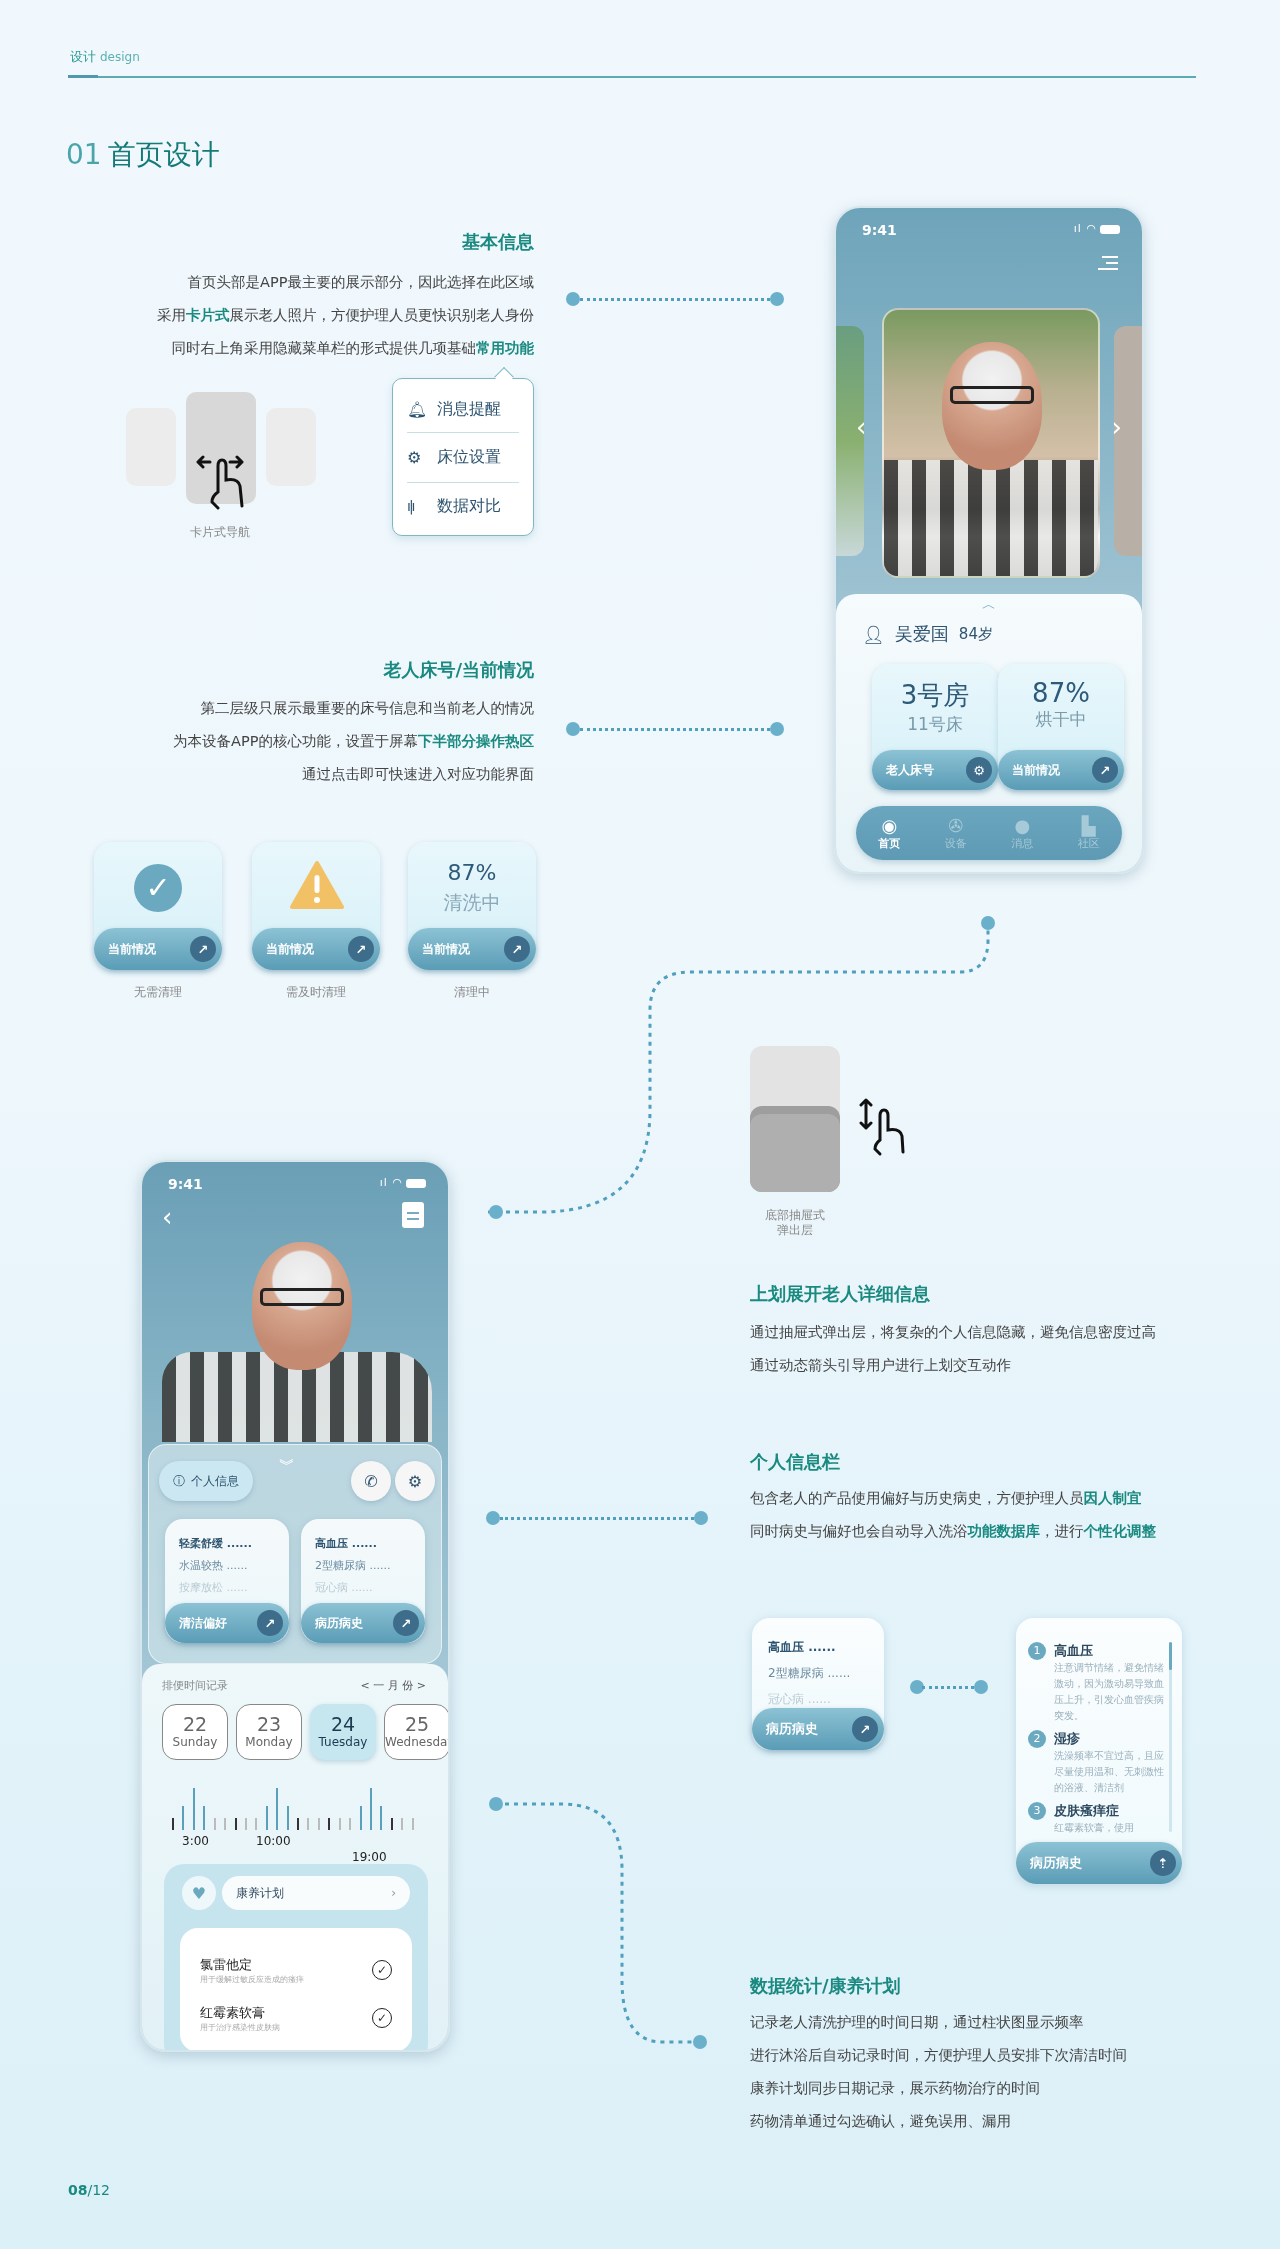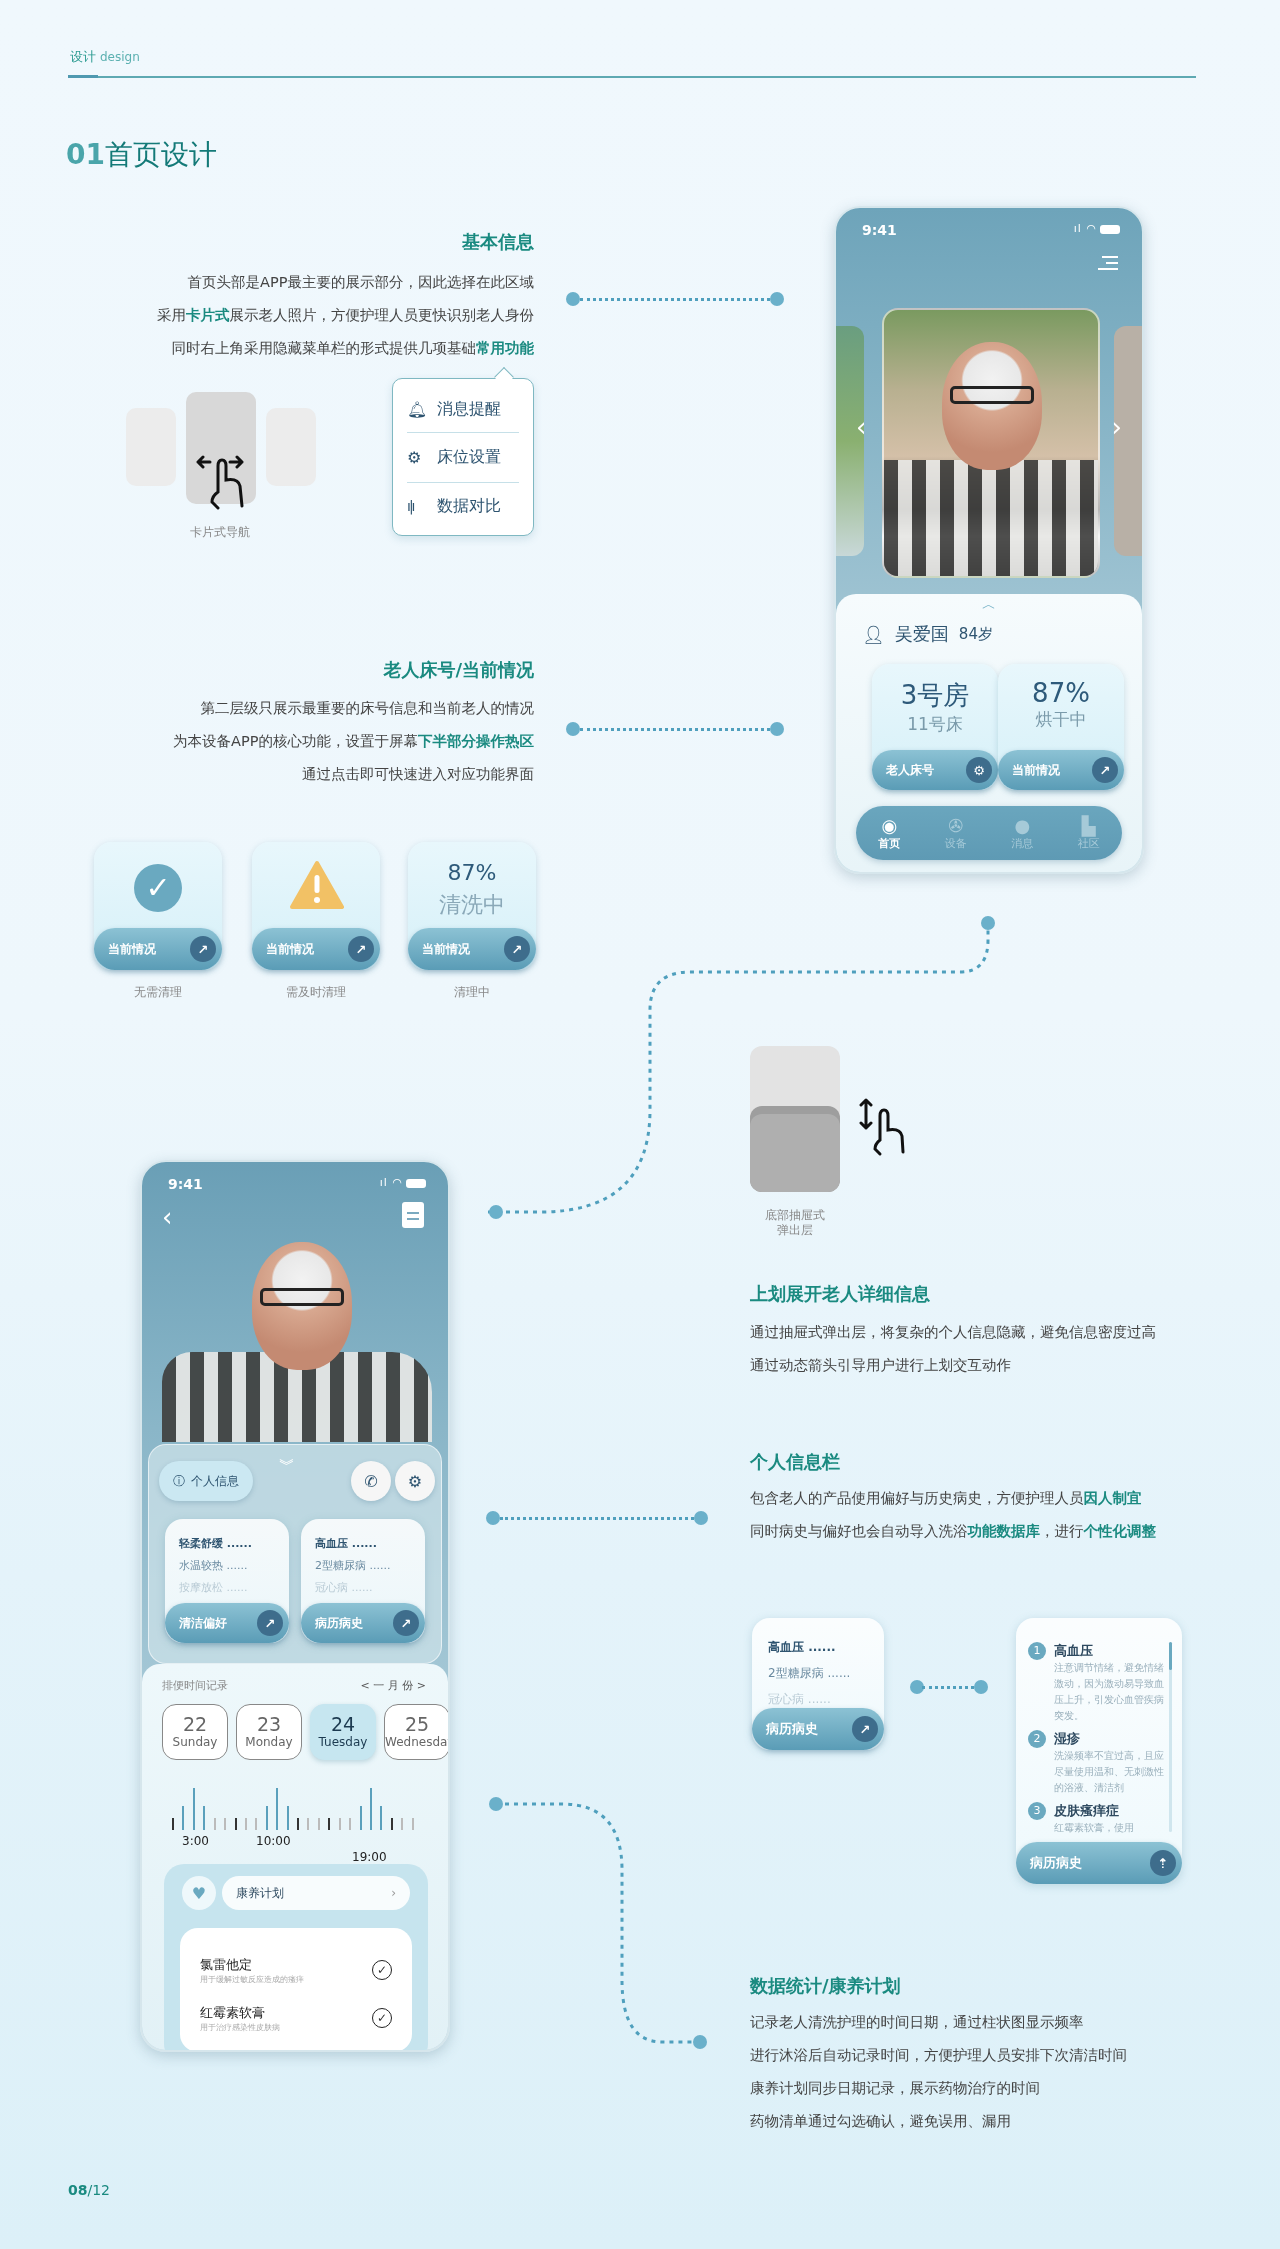--- a/index.html
+++ b/index.html
@@ -4,21 +4,21 @@
 <style>
 *{box-sizing:border-box;margin:0;padding:0}
 html,body{width:1280px;height:2249px;overflow:hidden}
 body{font-family:"DejaVu Sans","Liberation Sans",sans-serif;background:linear-gradient(180deg,#f0f8fd 0%,#eef7fc 45%,#e4f3fa 70%,#dcf0f8 100%);position:relative;color:#333}
 .abs{position:absolute}
 .hdr-small{left:70px;top:48px;font-size:13px;color:#2a9a90}
 .hdr-small .en{color:#5bb0b0;margin-left:4px;font-size:12px}
 .hdr-line{left:68px;top:76px;width:1128px;height:2px;background:#5ea9b2}
 .hdr-line-accent{left:68px;top:75px;width:30px;height:3px;background:#4f99b0}
 .section-title{left:66px;top:136px;font-size:28px;color:#147a78}
-.section-title .num{color:#4aa5aa;font-weight:bold;}
+.section-title .num{color:#4aa5aa;font-weight:normal;margin-right:6px}
 .desc{font-size:14.5px;color:#444;line-height:33px}
 .desc b{color:#1a8a80;font-weight:bold}
 .h3{font-size:18px;color:#1a8a80;font-weight:bold}
 .right{text-align:right}
 
 .dotline{border-top:3px dotted #4f9fbd;height:0}
 .dot{width:14px;height:14px;border-radius:50%;background:#6ab0ca}
 
 .phone{border-radius:26px;overflow:hidden;box-shadow:0 4px 14px rgba(60,100,120,.25);border:2px solid #d6e6ec}
 .status{position:absolute;left:26px;top:14px;font-size:14px;color:#fff;font-weight:bold}
@@ -109,21 +109,21 @@
     </svg>
   <div class="pill-btn abs" style="left:0;right:0;bottom:0;height:42px">
       <span>当前情况</span>
       <span class="circ">↗</span>
     </div>
 </div>
 <div class="abs label-g" style="left:252px;top:984px;width:128px">需及时清理</div>
 
 <div class="abs card" style="left:408px;top:842px;width:128px;height:128px">
   <div style="position:absolute;left:0;right:0;top:18px;text-align:center;font-size:22px;color:#2e5a7a">87%</div>
-  <div style="position:absolute;left:0;right:0;top:48px;text-align:center;font-size:22px;color:#8aa8b8">清洗中</div>
+  <div style="position:absolute;left:0;right:0;top:48px;text-align:center;font-size:19px;color:#8aa8b8">清洗中</div>
   <div class="pill-btn abs" style="left:0;right:0;bottom:0;height:42px">
       <span>当前情况</span>
       <span class="circ">↗</span>
     </div>
 </div>
 <div class="abs label-g" style="left:408px;top:984px;width:128px">清理中</div>
 
 <div class="abs phone" style="left:834px;top:206px;width:310px;height:668px;background:linear-gradient(180deg,#6ea4ba 0%,#9ec3d2 60%,#c8e2ec 100%)">
   <div class="status">9:41</div>
   <div class="status-r">ıl ︎◠<span class="bat"></span></div>

